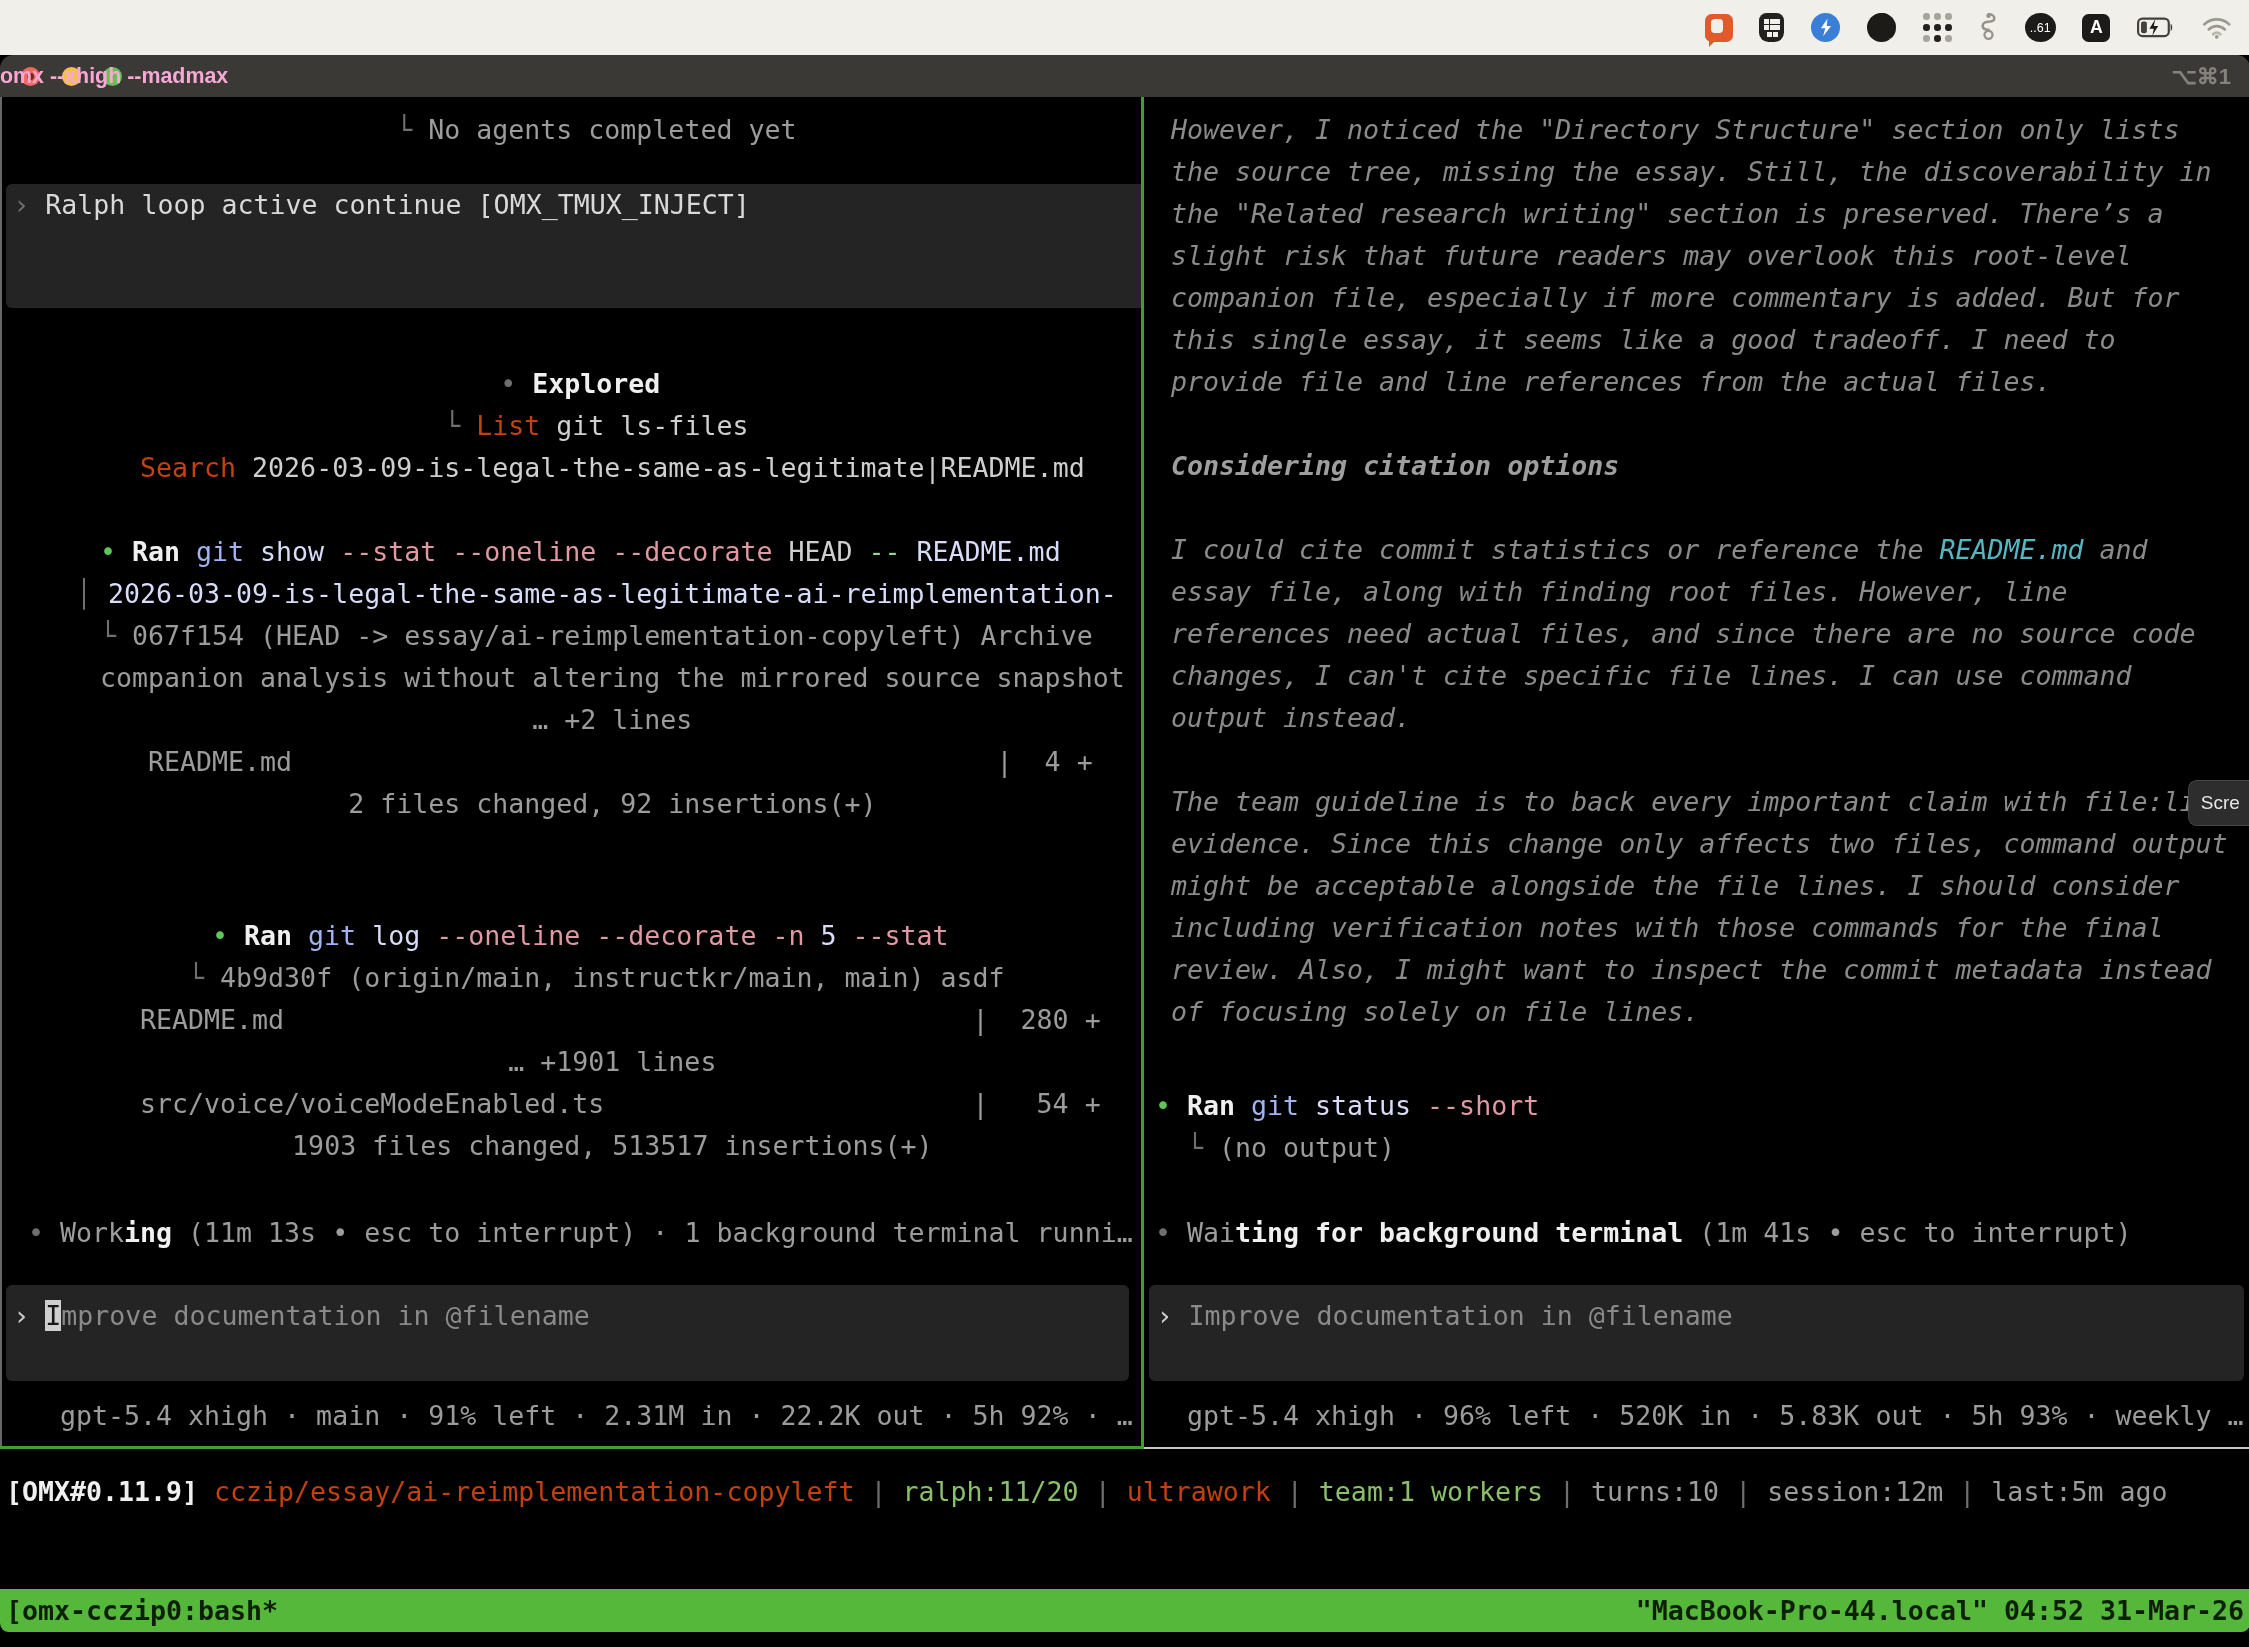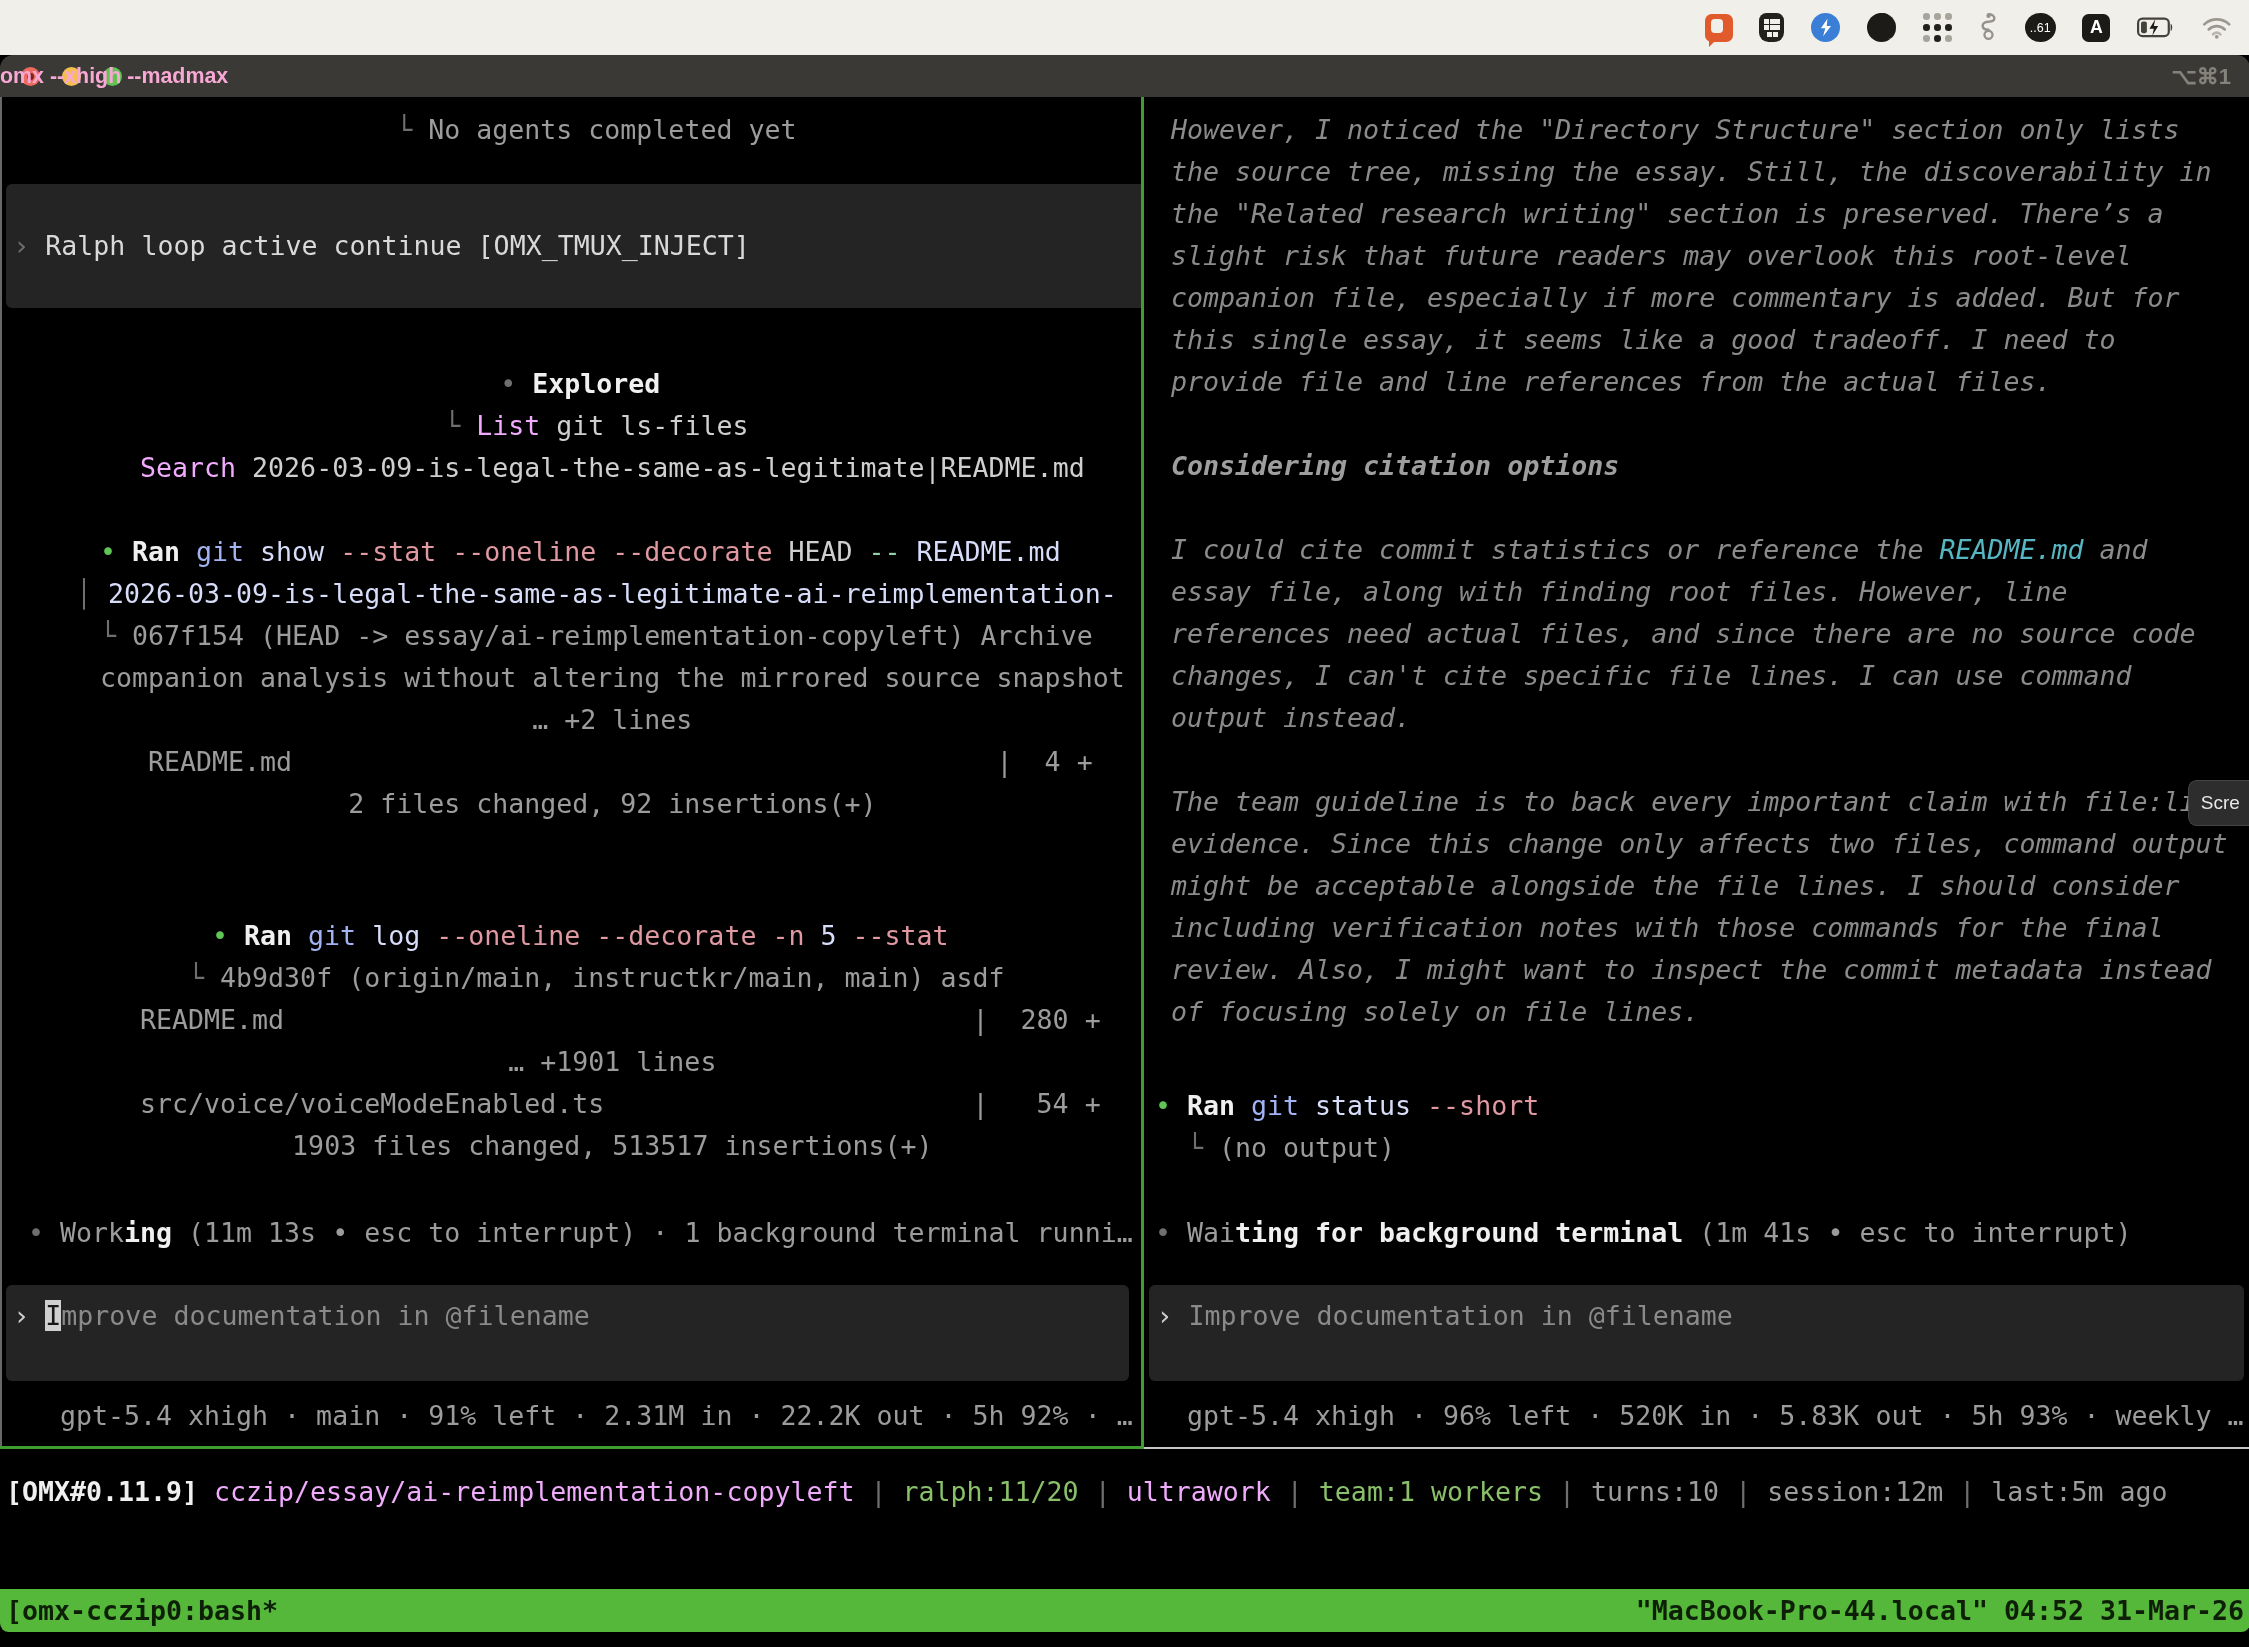--- a/index.html
+++ b/index.html
@@ -44,26 +44,26 @@
   
   .term{position:absolute;left:0;top:97px;width:2250px;height:1550px;background:#000;}
   .line{margin:0;height:42px;font:26.6px/42px "DejaVu Sans Mono",monospace;white-space:pre;color:#9c9c9c;}
   .pane{position:absolute;top:0;overflow:hidden;}
   .pane-left{left:0;width:1141px;height:1351px;padding-left:14.8px;box-sizing:border-box;}
   .pane-right{left:1149px;width:1101px;height:1351px;padding-left:5.9px;box-sizing:border-box;}
   .blk{position:absolute;left:27px;right:7.4px;text-align:center;}
   .rblk{position:absolute;left:5.9px;right:7.4px;}
   .tbox{position:absolute;background:#242424;border-radius:5.9px;}
   .tbox .line{padding-left:7.4px;}
-  .box-inject{left:5.9px;width:1287px;top:87px;height:124px;display:flex;align-items:center;}
+  .box-inject{left:5.9px;width:1287px;top:87px;height:124px;display:flex;}
   .box-input-l{left:5.9px;width:1123px;top:1188px;height:96px;padding-top:10.3px;box-sizing:border-box;}
   .box-input-r{left:0px;width:1095px;top:1188px;height:96px;padding-top:10.3px;box-sizing:border-box;}
   
   .c-gray{color:#9c9c9c;} .c-dim{color:#6f6f6f;} .c-white{color:#cfcfcf;} .c-w2{color:#d9d9d9;}
-  .c-bw{color:#f0f0f0;font-weight:bold;} .c-cyan{color:#f0abfc;} .c-grn{color:#8ac06a;}
+  .c-bw{color:#f0f0f0;font-weight:bold;} .c-cyan{color:#c2410c;} .c-grn{color:#8ac06a;}
   .c-gb{color:#5ec654;} .c-blue{color:#a2b2f2;} .c-lav{color:#d7dcf8;} .c-pink{color:#e098a2;}
   .c-mint{color:#93d1a4;} .c-it{color:#8b8b8b;font-style:italic;}
   .c-ith{color:#9e9e9e;font-style:italic;font-weight:bold;} .c-itcyan{color:#56b6c2;font-style:italic;}
   .c-cur{background:#cfcfcf;color:#161616;} .c-ph{color:#8a8a8a;}
   
   .vdivider{position:absolute;left:1141px;top:0;width:3px;height:1351px;background:#3f9e2f;}
   .ledge{position:absolute;left:0;top:0;width:1.5px;height:1351px;background:rgba(190,190,190,.55);}
   .hborder-left{position:absolute;left:0;top:1349px;width:1144px;height:3px;background:#3f9e2f;}
   .hborder-right{position:absolute;left:1144px;top:1350px;width:1106px;height:2.2px;background:#c6c6c6;}
   

